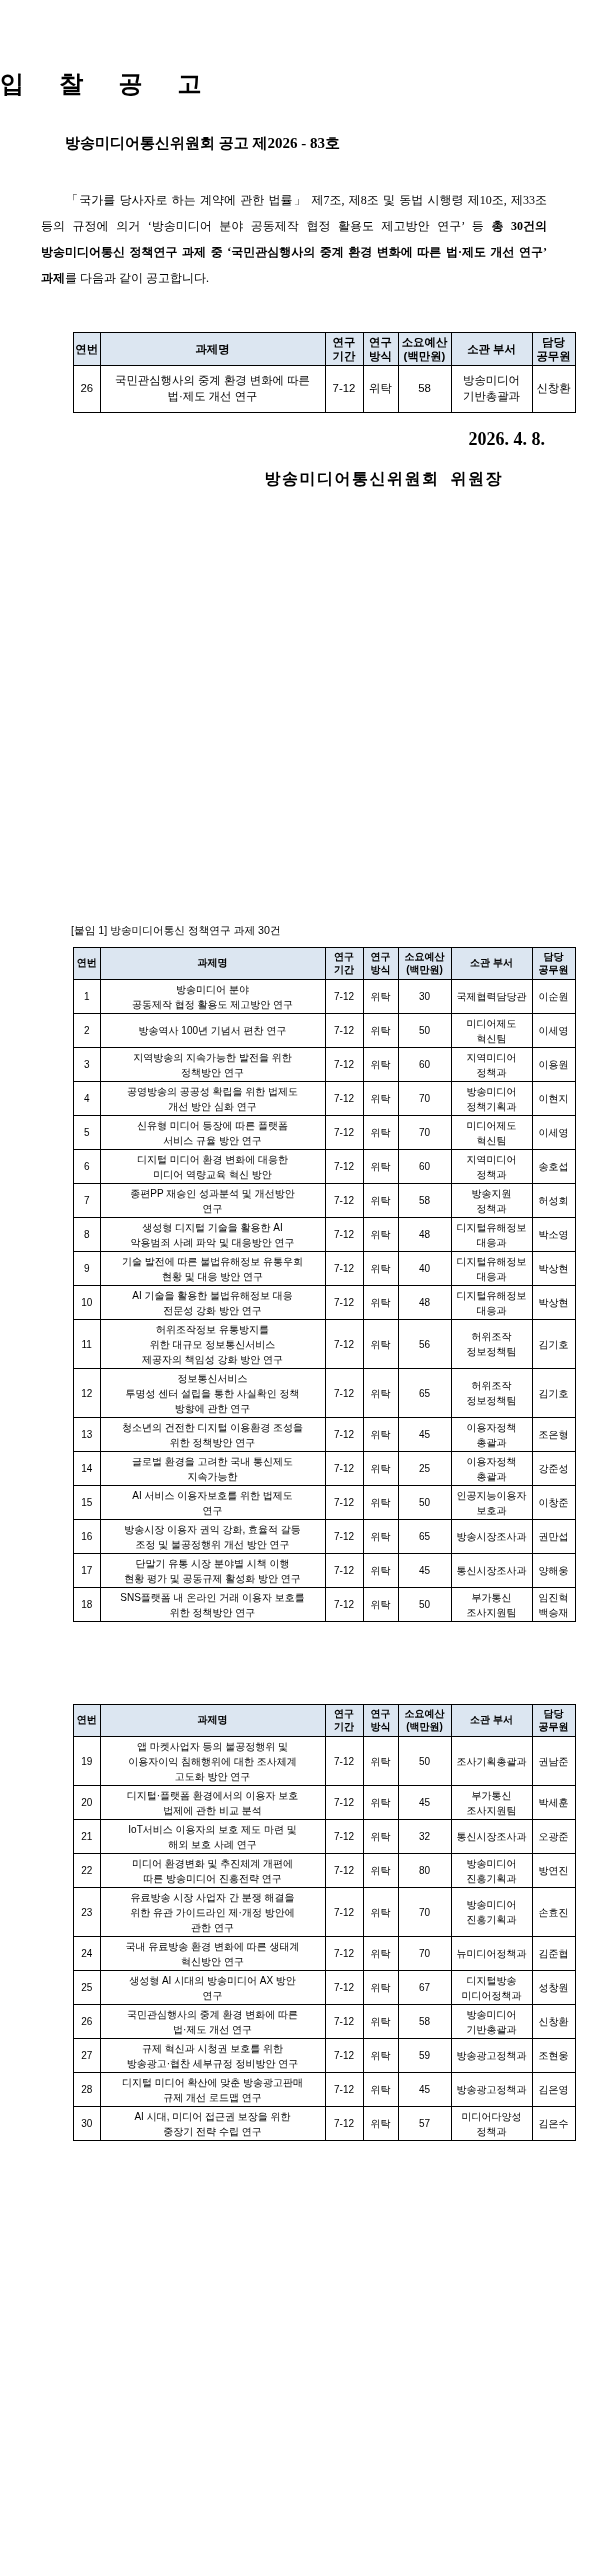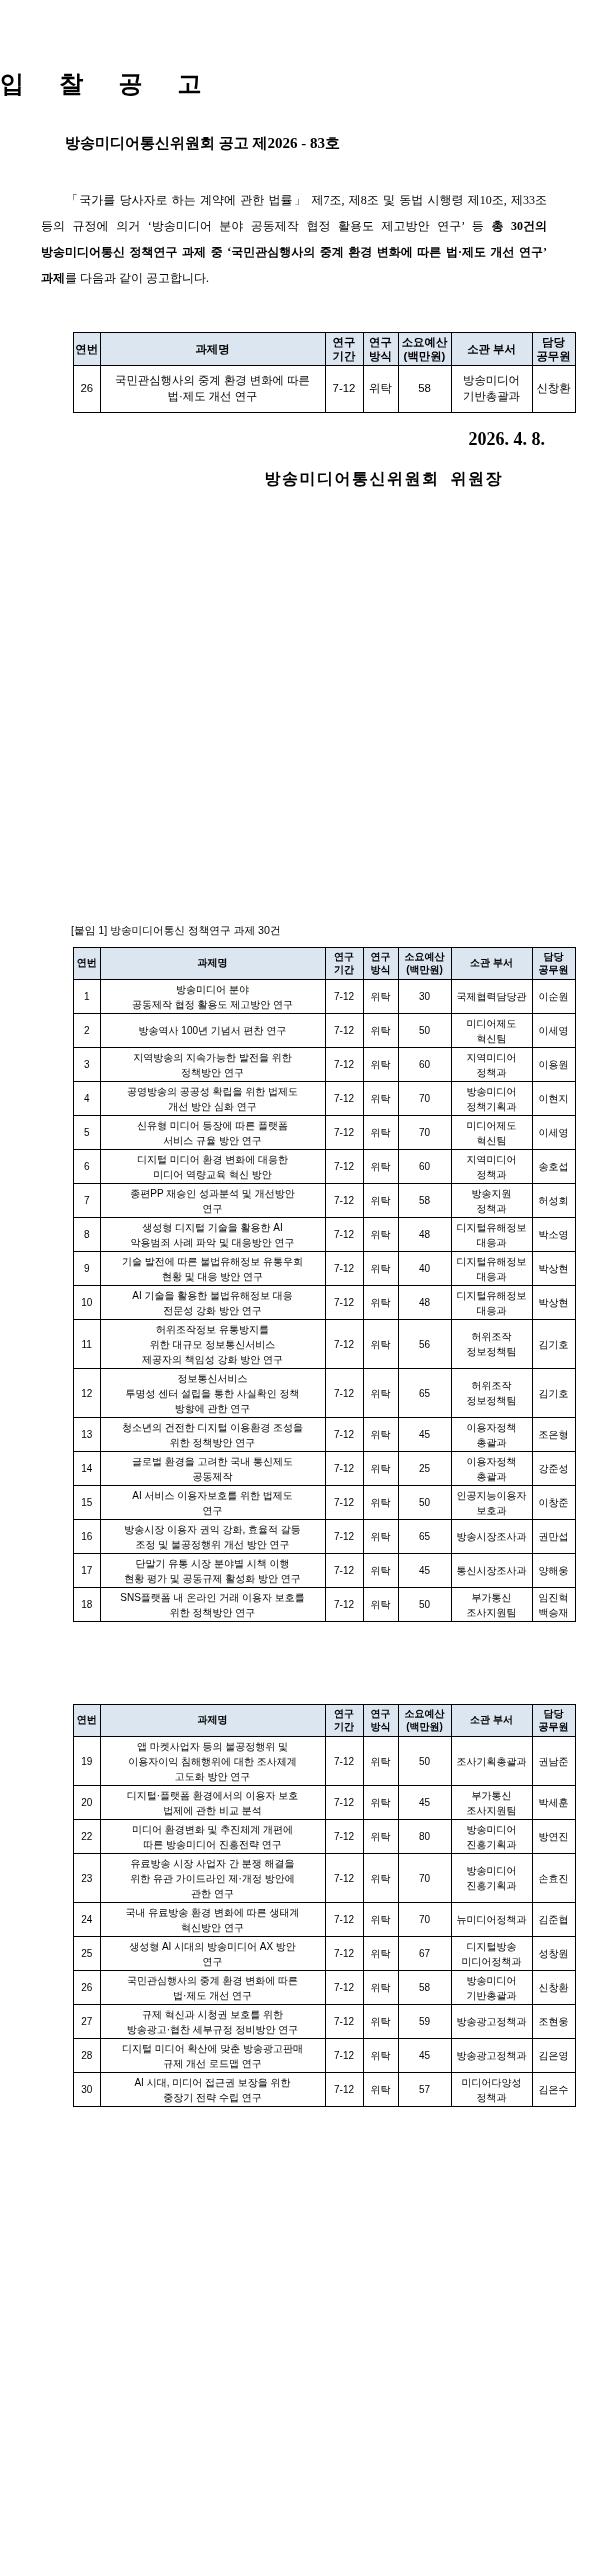--- a/index.html
+++ b/index.html
@@ -316,21 +316,21 @@
           <td>7-12</td>
           <td>위탁</td>
           <td>45</td>
           <td>이용자정책
 총괄과</td>
           <td>조은형</td>
         </tr>
         <tr>
           <td>14</td>
           <td>글로벌 환경을 고려한 국내 통신제도
-공동제작</td>
+지속가능한</td>
           <td>7-12</td>
           <td>위탁</td>
           <td>25</td>
           <td>이용자정책
 총괄과</td>
           <td>강준성</td>
         </tr>
         <tr>
           <td>15</td>
           <td>AI 서비스 이용자보호를 위한 법제도
@@ -423,20 +423,30 @@
           <td>디지털·플랫폼 환경에서의 이용자 보호
 법제에 관한 비교 분석</td>
           <td>7-12</td>
           <td>위탁</td>
           <td>45</td>
           <td>부가통신
 조사지원팀</td>
           <td>박세훈</td>
         </tr>
         <tr>
+          <td>21</td>
+          <td>IoT서비스 이용자의 보호 제도 마련 및
+해외 보호 사례 연구</td>
+          <td>7-12</td>
+          <td>위탁</td>
+          <td>32</td>
+          <td>통신시장조사과</td>
+          <td>오광준</td>
+        </tr>
+        <tr>
           <td>22</td>
           <td>미디어 환경변화 및 추진체계 개편에
 따른 방송미디어 진흥전략 연구</td>
           <td>7-12</td>
           <td>위탁</td>
           <td>80</td>
           <td>방송미디어
 진흥기획과</td>
           <td>방연진</td>
         </tr>

